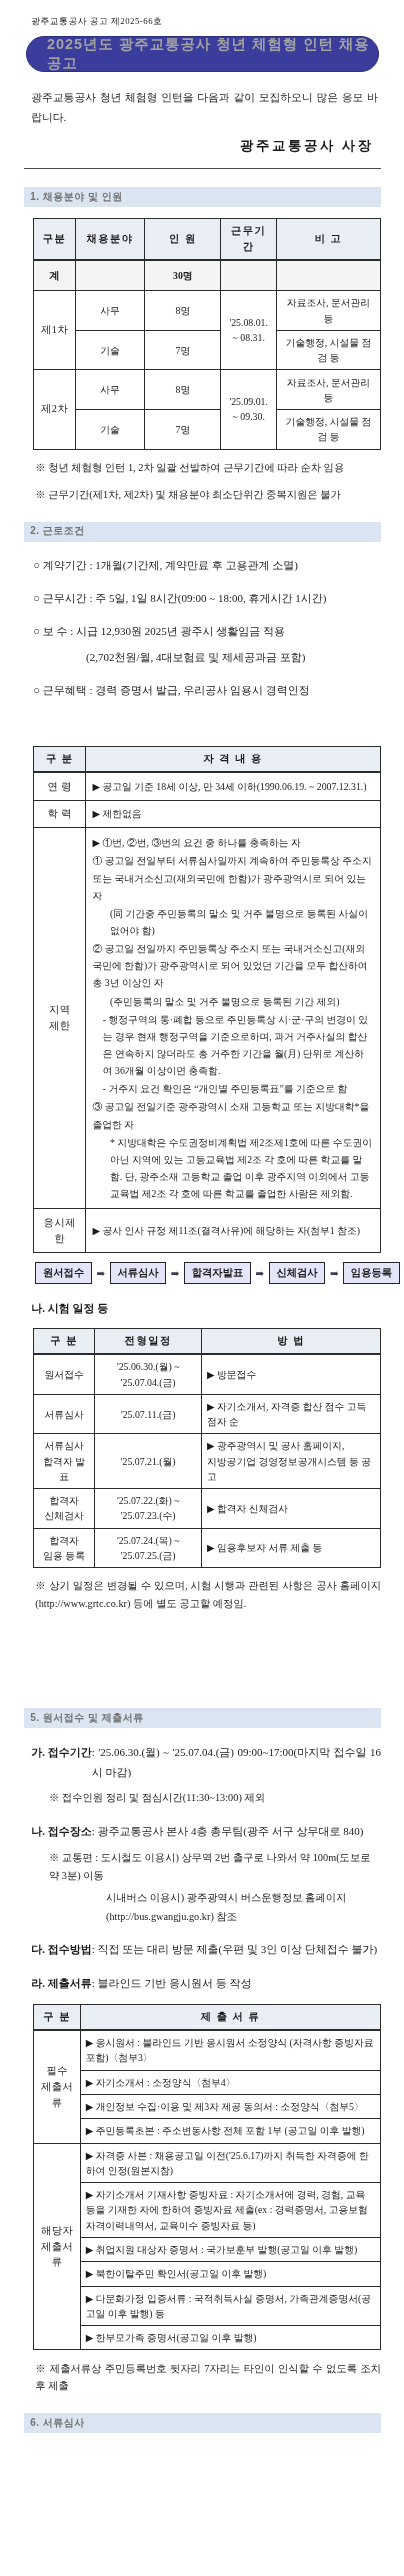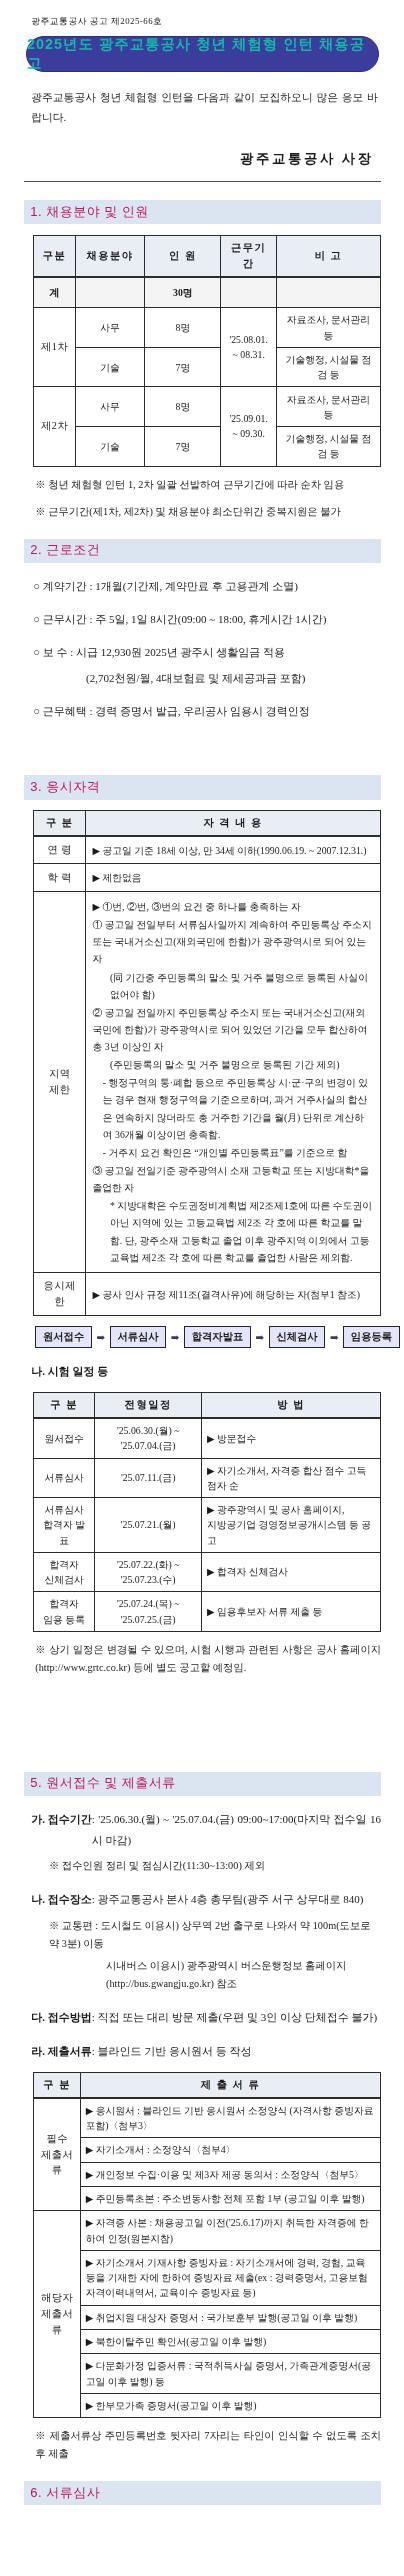--- a/index.html
+++ b/index.html
@@ -1,28 +1,28 @@
 <!DOCTYPE html>
 <html style="font-size:8.2px"><head>
 <meta charset="utf-8">
 <style>
   html,body{margin:0;padding:0;background:#ffffff;}
   .page{width:405px;box-sizing:border-box;padding:15.5px 24px 46px 24px;
         font-family:"Liberation Serif","DejaVu Serif",serif;color:#1b1b1b;}
   .notice-no{font-size:8.8px;letter-spacing:0.5px;padding-left:7.2px;}
   .banner{margin:8.2px 2.1px 0 2.1px;background:#3a3d9c;border:1.5px solid #2d2f7e;border-radius:24px;
           height:34px;display:flex;align-items:center;justify-content:center;}
-  .banner span{color:#14b8a6;font-weight:bold;font-size:14.4px;letter-spacing:1px;
-          font-family:"Liberation Sans","DejaVu Sans",sans-serif;}
+  .banner span{color:#a3a3a3;font-weight:bold;font-size:14.4px;letter-spacing:1px;
+          font-family:"Liberation Sans","DejaVu Sans",sans-serif;padding-left:20px;}
   .intro{margin:16.5px 3.1px 0 7.2px;font-size:10.8px;line-height:1.85;text-align:justify;}
   .date-line{margin-top:11.3px;text-align:right;padding-right:14.4px;font-size:10.3px;}
-  .signer-line{margin-top:22px;text-align:right;padding-right:7.2px;font-size:13.4px;font-weight:bold;letter-spacing:2.6px;}
+  .signer-line{margin-top:9px;text-align:right;padding-right:7.2px;font-size:13.4px;font-weight:bold;letter-spacing:2.6px;}
   hr.rule{margin:12.4px 0 0 0;border:none;border-top:1px solid #4a4a4a;}
-  .sec{margin:18.5px 0 0 0;background:#dbe4f1;color:#be185d;font-family:"Liberation Sans","DejaVu Sans",sans-serif;
-       font-weight:normal;font-size:13px;padding:2.6px 6.2px 3.6px 6.2px;letter-spacing:0.5px;}
+  .sec{margin:18.5px 0 0 0;background:#dbe4f1;color:#737373;font-family:"Liberation Sans","DejaVu Sans",sans-serif;
+       font-weight:bold;font-size:10px;padding:2.6px 6.2px 3.6px 6.2px;letter-spacing:0.5px;}
   .tbl{border-collapse:collapse;width:calc(100% - 9.3px);margin:10.3px 0 0 9.3px;font-size:9.8px;}
   .tbl th,.tbl td{border:0.8px solid #2b2b2b;padding:4.1px 4.6px;text-align:center;vertical-align:middle;line-height:1.55;}
   .tbl thead th{background:#e9edf4;border-bottom:2.1px double #2b2b2b;font-weight:bold;font-size:10.3px;letter-spacing:1.5px;}
   .tbl td.left{text-align:left;}
   .tbl td.lbl{font-size:10.3px;letter-spacing:0.5px;}
   .total-row td{background:#f4f4f4;font-weight:bold;}
   .pre{white-space:pre-line;}
   .note{margin:9.3px 0 0 11.3px;font-size:10.3px;line-height:1.7;text-align:justify;}
   .oline{margin:14.4px 0 0 9.3px;font-size:11px;line-height:1.7;}
   .oline.cont{margin-left:62px;margin-top:7.2px;}
@@ -119,21 +119,20 @@
 
   <h2 class="sec">2. 근로조건</h2>
   <div class="oline">○ 계약기간 : 1개월(기간제, 계약만료 후 고용관계 소멸)</div>
   <div class="oline">○ 근무시간 : 주 5일, 1일 8시간(09:00 ~ 18:00, 휴게시간 1시간)</div>
   <div class="oline">○ 보    수 : 시급 12,930원 2025년 광주시 생활임금 적용</div>
   <div class="oline cont">(2,702천원/월, 4대보험료 및 제세공과금 포함)</div>
   <div class="oline">○ 근무혜택 : 경력 증명서 발급, 우리공사 임용시 경력인정</div>
 
   <div class="sp70"></div>
 
-  <h2 class="sec">3. 응시자격</h2>
   <table class="tbl t3">
     <colgroup>
         <col class="c0">
         <col class="c1">
       </colgroup>
     <thead>
       <tr>
         <th>구 분</th>
         <th>자 격 내 용</th>
       </tr>

